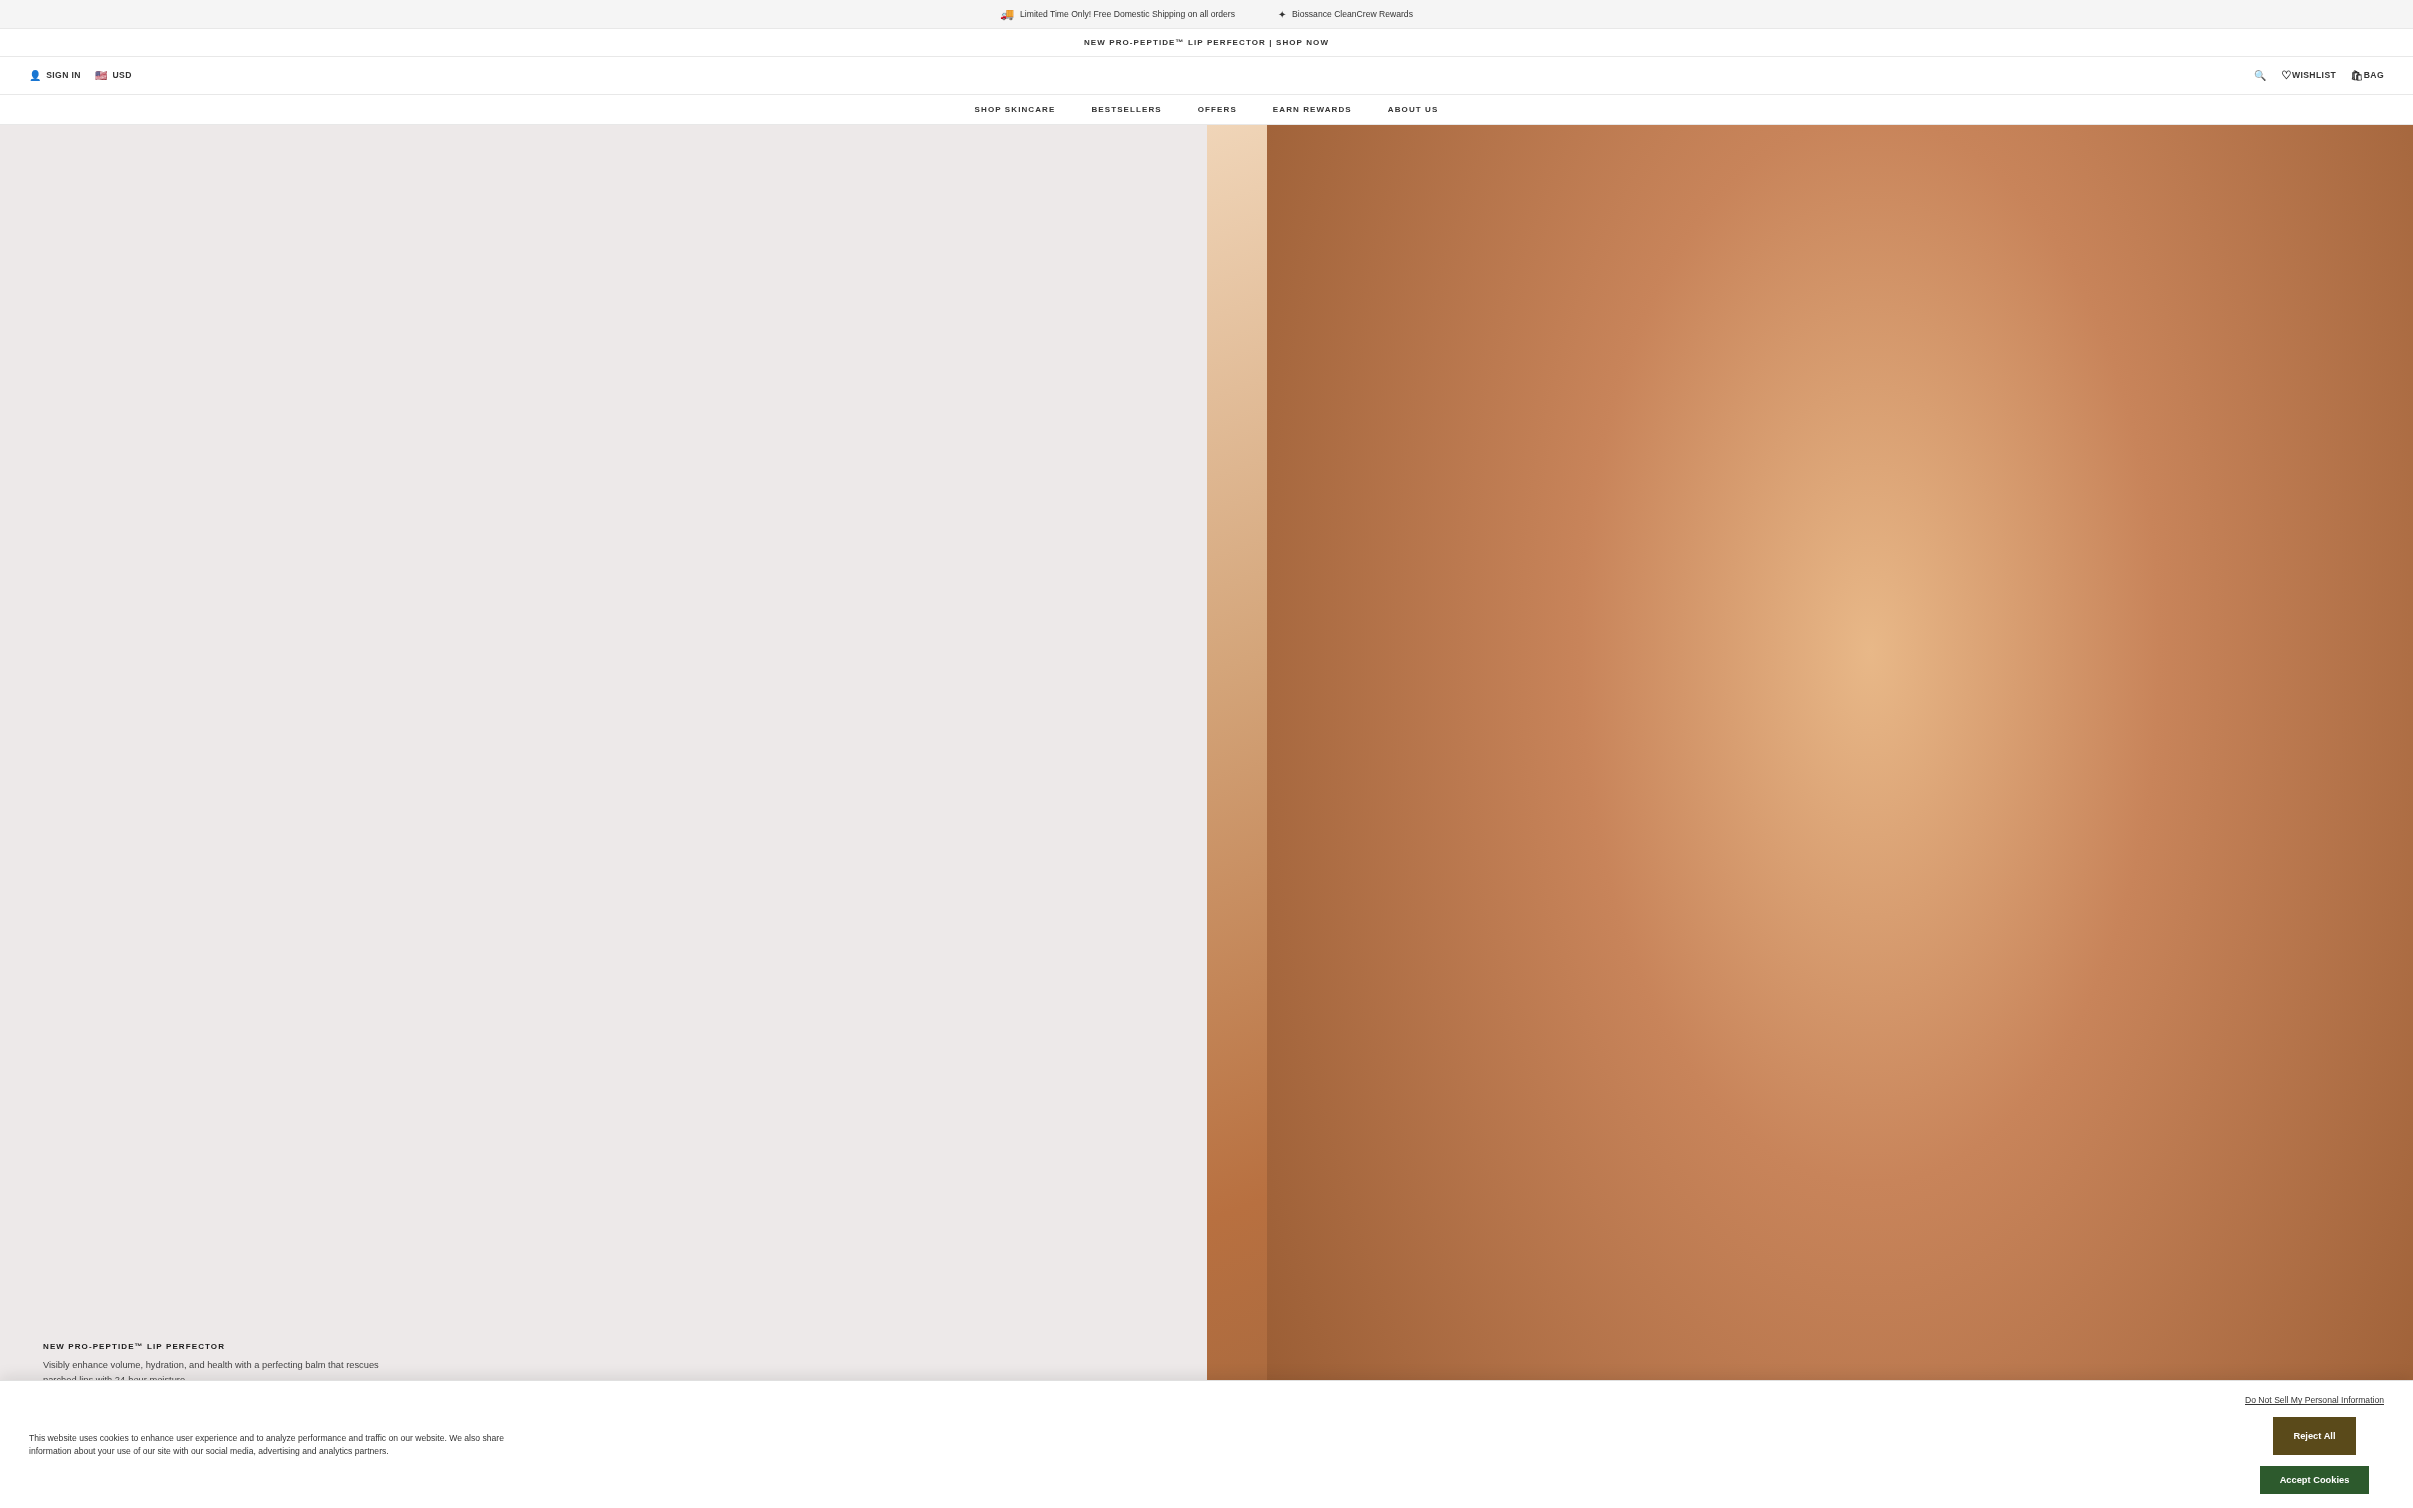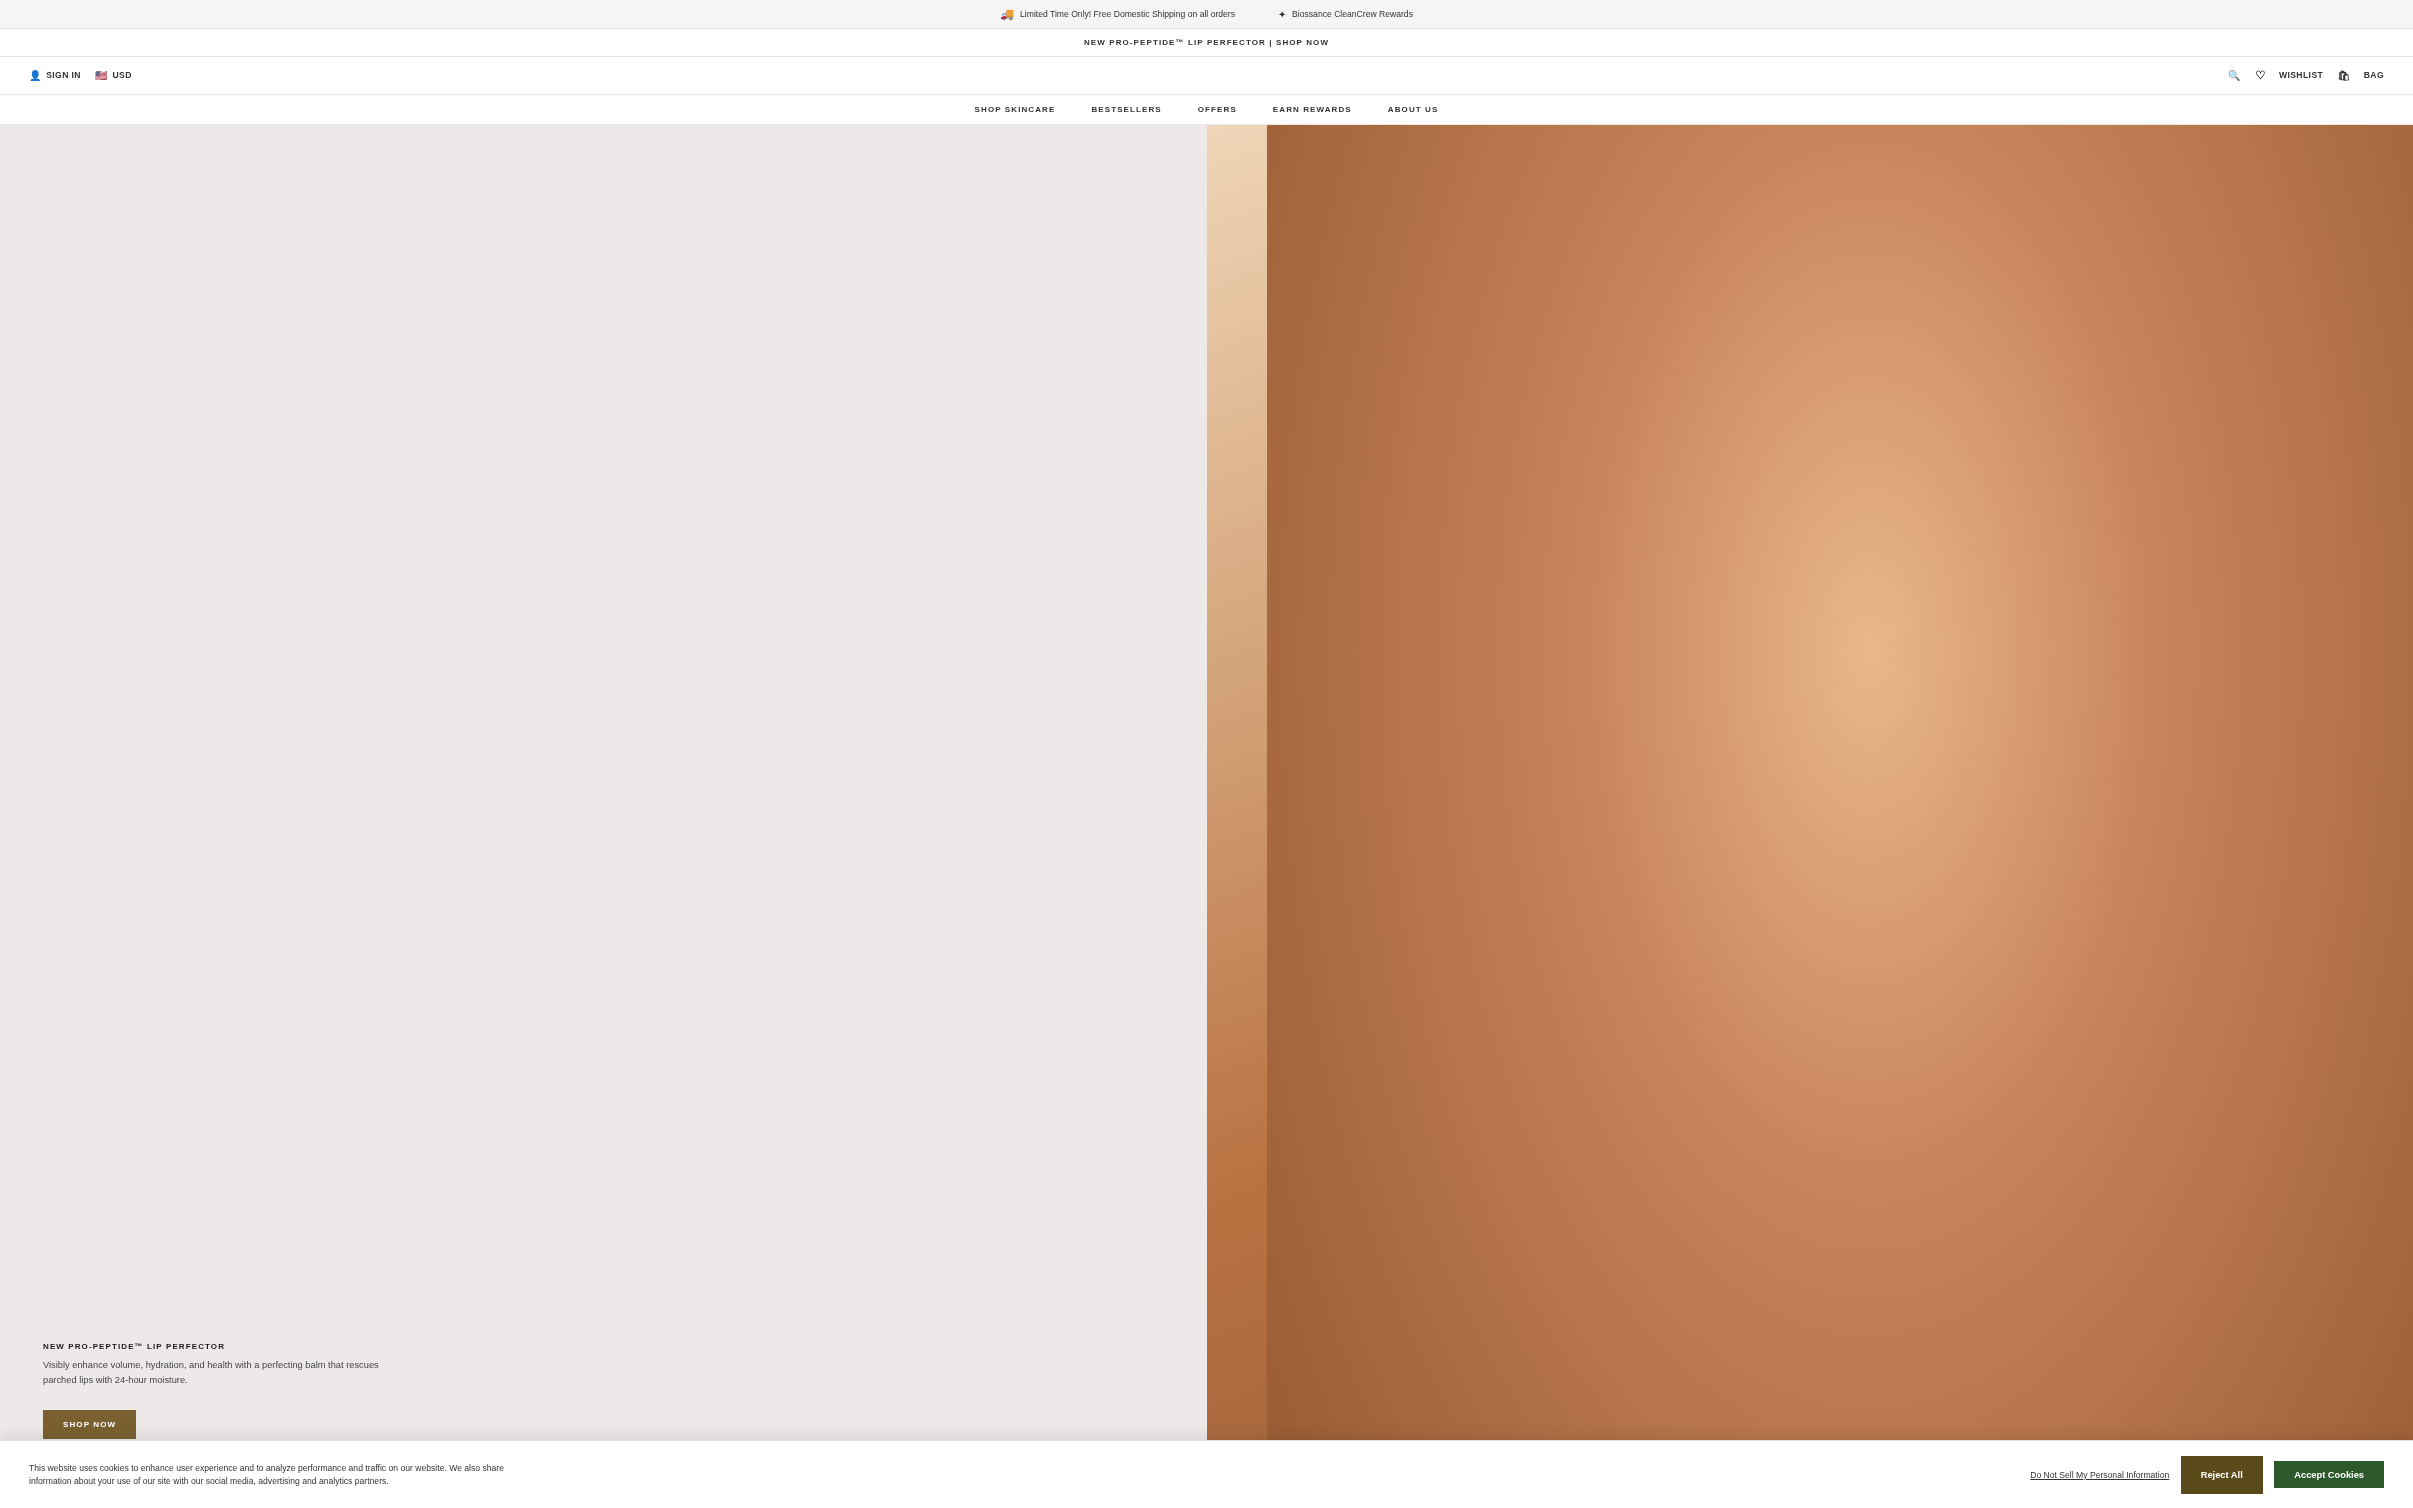--- a/index.html
+++ b/index.html
@@ -77,21 +77,21 @@
       gap: 14.4px;
     }
     .header-right a {
       text-decoration: none;
       color: #333;
       font-size: 8.6px;
       font-weight: 600;
       letter-spacing: 0.4px;
       display: flex;
       align-items: center;
-      gap: 13px;
+      gap: 0;
     }
 
     
     .nav {
       display: flex;
       justify-content: center;
       align-items: center;
       gap: 36px;
       padding: 10px 45px;
       background: #fff;
@@ -200,20 +200,21 @@
       max-width: 503px;
       line-height: 1.5;
       flex: 1;
       margin-right: 21.5px;
     }
     .cookie-actions {
       display: flex;
       align-items: center;
       gap: 11.5px;
       flex-shrink: 0;
+      flex-direction: column;
     }
     .cookie-link {
       font-size: 8.6px;
       color: #333;
       text-decoration: underline;
       cursor: pointer;
       white-space: nowrap;
     }
     .cookie-btn-reject {
       background: #5a4a1a;

